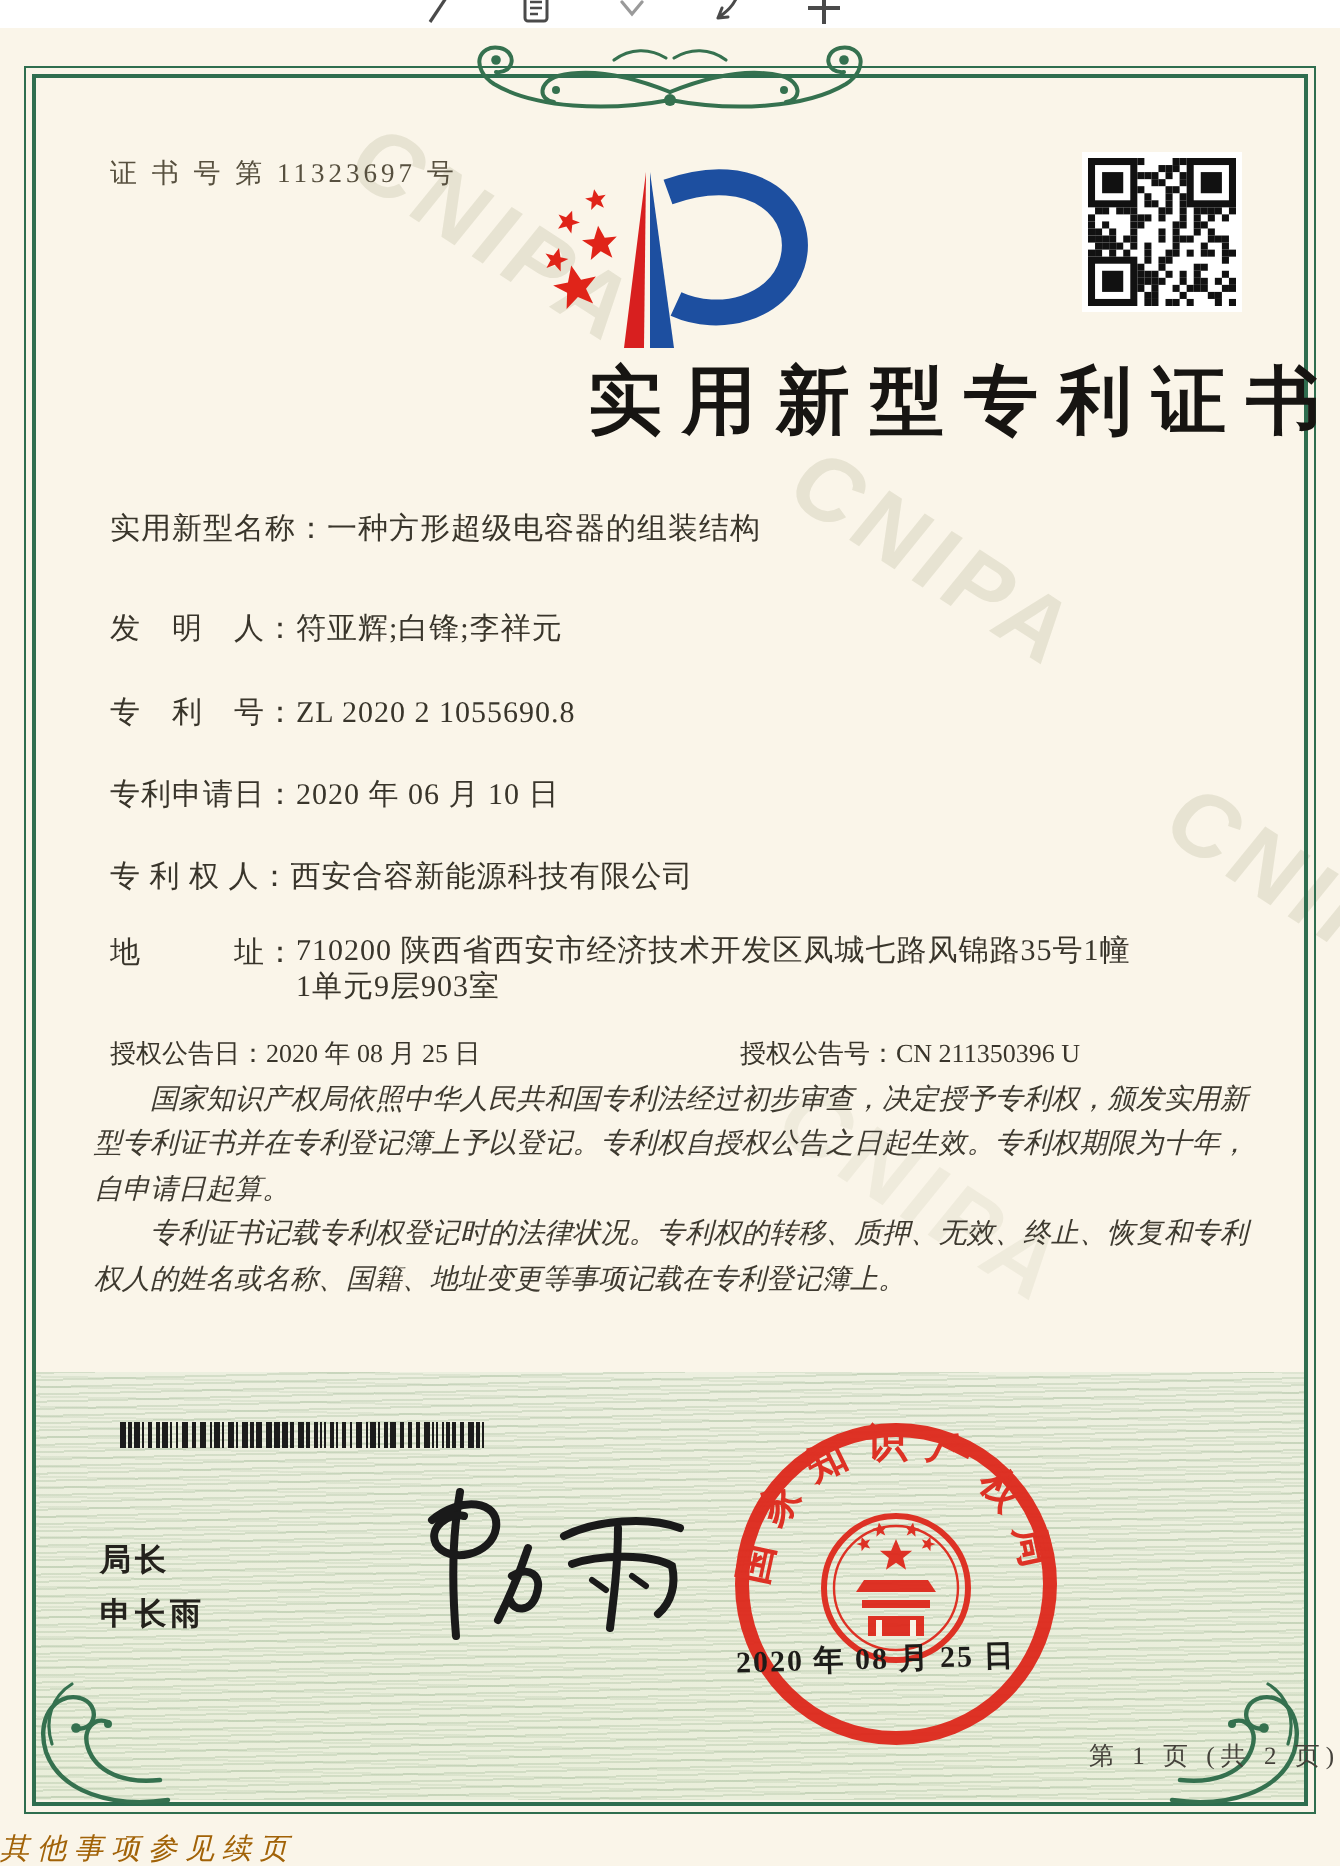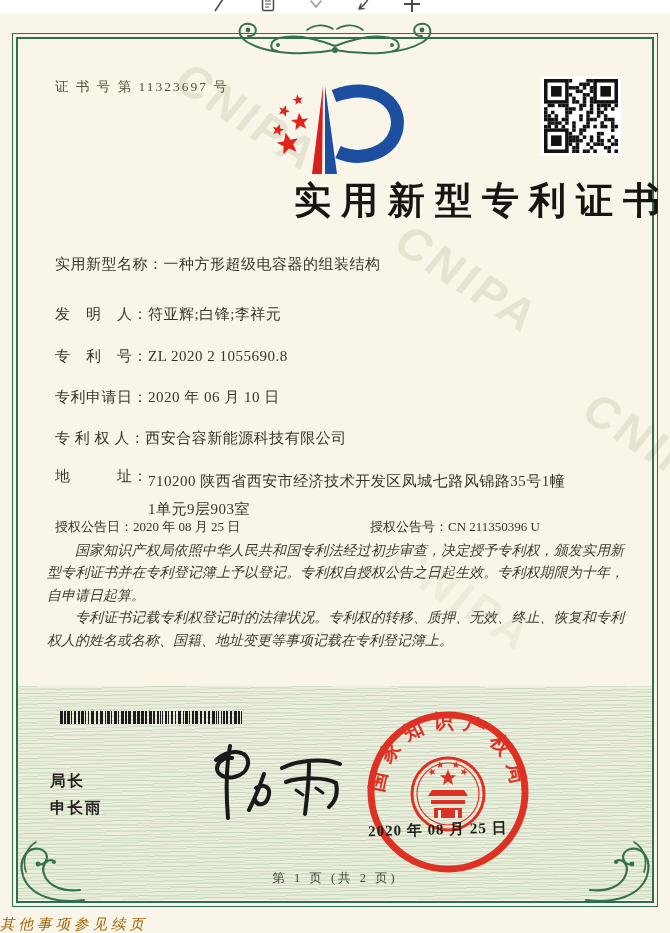--- a/index.html
+++ b/index.html
@@ -45,21 +45,21 @@
   .qr-box { position:absolute; left:541px; top:62px; width:80px; height:80px; background:#fff;
     padding:3px; }
 
   .doc-title { position:absolute; left:0; top:162px; width:100%; text-align:right;
     font-size:37px; font-weight:bold; letter-spacing:10px; color:#171512; }
 
   .field-row { position:absolute; left:55px; font-size:15px; color:#39352b;
     letter-spacing:0.5px; white-space:nowrap; }
   .field-row .lbl { white-space:pre; }
   .field-row.wrap { white-space:normal; display:flex; width:540px; }
-  .field-row.wrap .val { width:425px; line-height:28px;font-family:Liberation Serif, serif; }
+  .field-row.wrap .val { width:425px; line-height:18px;font-family:Liberation Serif, serif; }
 
   .grant-row { position:absolute; left:55px; top:504px; width:560px; font-size:13px;
     color:#39352b; display:flex; }
   .grant-left { width:315px; white-space:nowrap; }
   .grant-right { white-space:nowrap; }
 
   .paragraphs { position:absolute; left:47px; top:526px; width:577px; font-size:14px;
     line-height:22.4px; color:#3e3a30; text-align:justify; font-style:italic; }
   .paragraphs p { text-indent:2em; }
 
@@ -68,21 +68,21 @@
   .bureau { position:absolute; left:50px; top:753px; font-size:15.5px; color:#24221d;
     font-weight:bold; letter-spacing:2px; line-height:27px; font-style:normal; z-index:6;}
   .signature { position:absolute; left:196px; top:724px; width:152px; height:92px; z-index:6; }
 
   .seal { position:absolute; left:362px; top:692px; width:172px; height:172px; z-index:5;
     opacity:0.93; }
   .seal-date { position:absolute; left:368px; top:806px; width:170px; font-size:15px;
     color:#1d1c19; letter-spacing:1px; font-weight:bold; z-index:6; font-style:normal;
     transform:rotate(-1.5deg); }
 
-  .page-footer { position:absolute; left:0; top:856px; width:100%; text-align:center;
+  .page-footer { position:absolute; left:0; top:856px; width:100%; text-align:right;
     font-size:12.5px; letter-spacing:3px; color:#44413a; z-index:6; }
 
   .continuation-note { position:absolute; left:0; top:901px; width:100%; text-align:left;
     font-size:14.5px; letter-spacing:4px; color:#a16207; font-style:italic; z-index:6; }
 
   svg { display:block; }
 </style>
 </head>
 <body>
 

